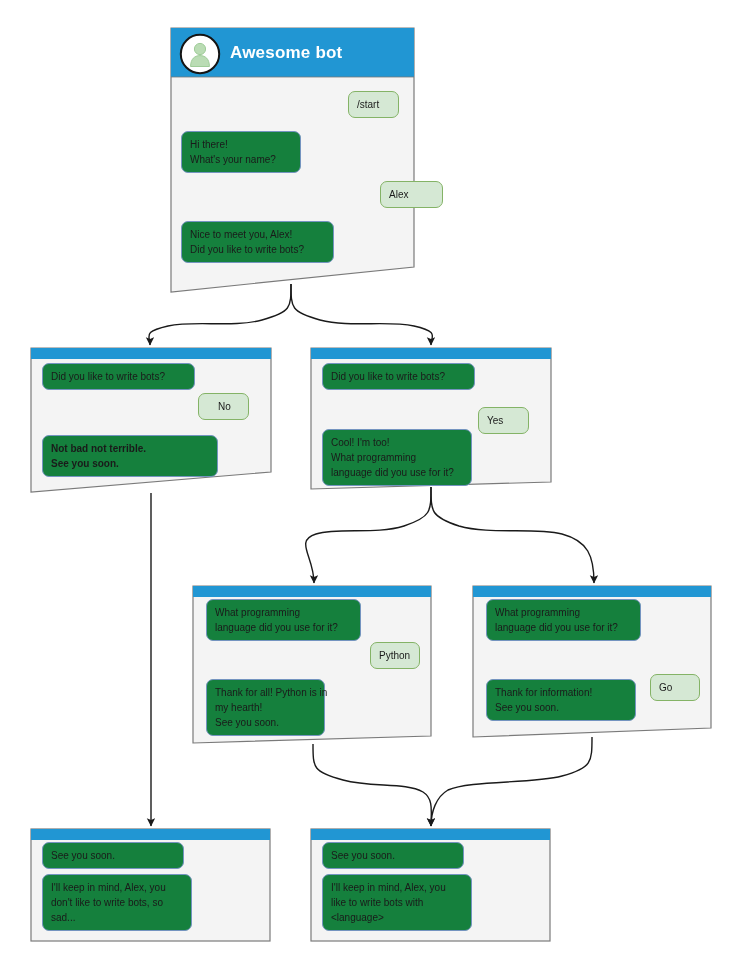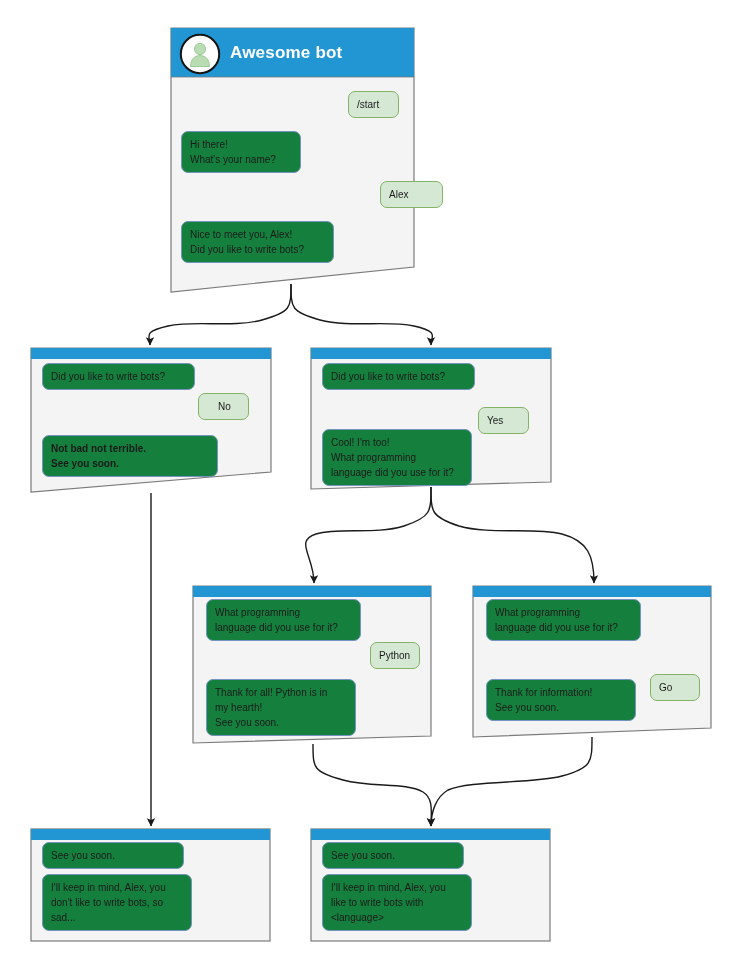--- a/index.html
+++ b/index.html
@@ -139,21 +139,21 @@
 
   <div class="card" style="left:192px;top:585px;width:240px;height:159px;">
     <svg class="shape" viewBox="0 0 240 159" preserveAspectRatio="none">
       <polygon points="1,1 239,1 239,151 1,158" fill="#f4f4f4" stroke="#7a7a7a" stroke-width="1.2"></polygon>
       <rect x="1" y="1" width="238" height="11" fill="#2196d3"></rect>
     </svg>
     <div class="content">
       <div class="bub bot" style="left:14px;top:14px;width:155px;">What programming
 language did you use for it?</div>
       <div class="bub user" style="left:178px;top:57px;width:50px;">Python</div>
-      <div class="bub bot" style="left:14px;top:94px;width:150px;">Thank for all! Python is in
+      <div class="bub bot" style="left:14px;top:94px;width:119px;">Thank for all! Python is in
 my hearth!
 See you soon.</div>
     </div>
   </div>
 
   <div class="card" style="left:472px;top:585px;width:240px;height:153px;">
     <svg class="shape" viewBox="0 0 240 153" preserveAspectRatio="none">
       <polygon points="1,1 239,1 239,143 1,152" fill="#f4f4f4" stroke="#7a7a7a" stroke-width="1.2"></polygon>
       <rect x="1" y="1" width="238" height="11" fill="#2196d3"></rect>
     </svg>

